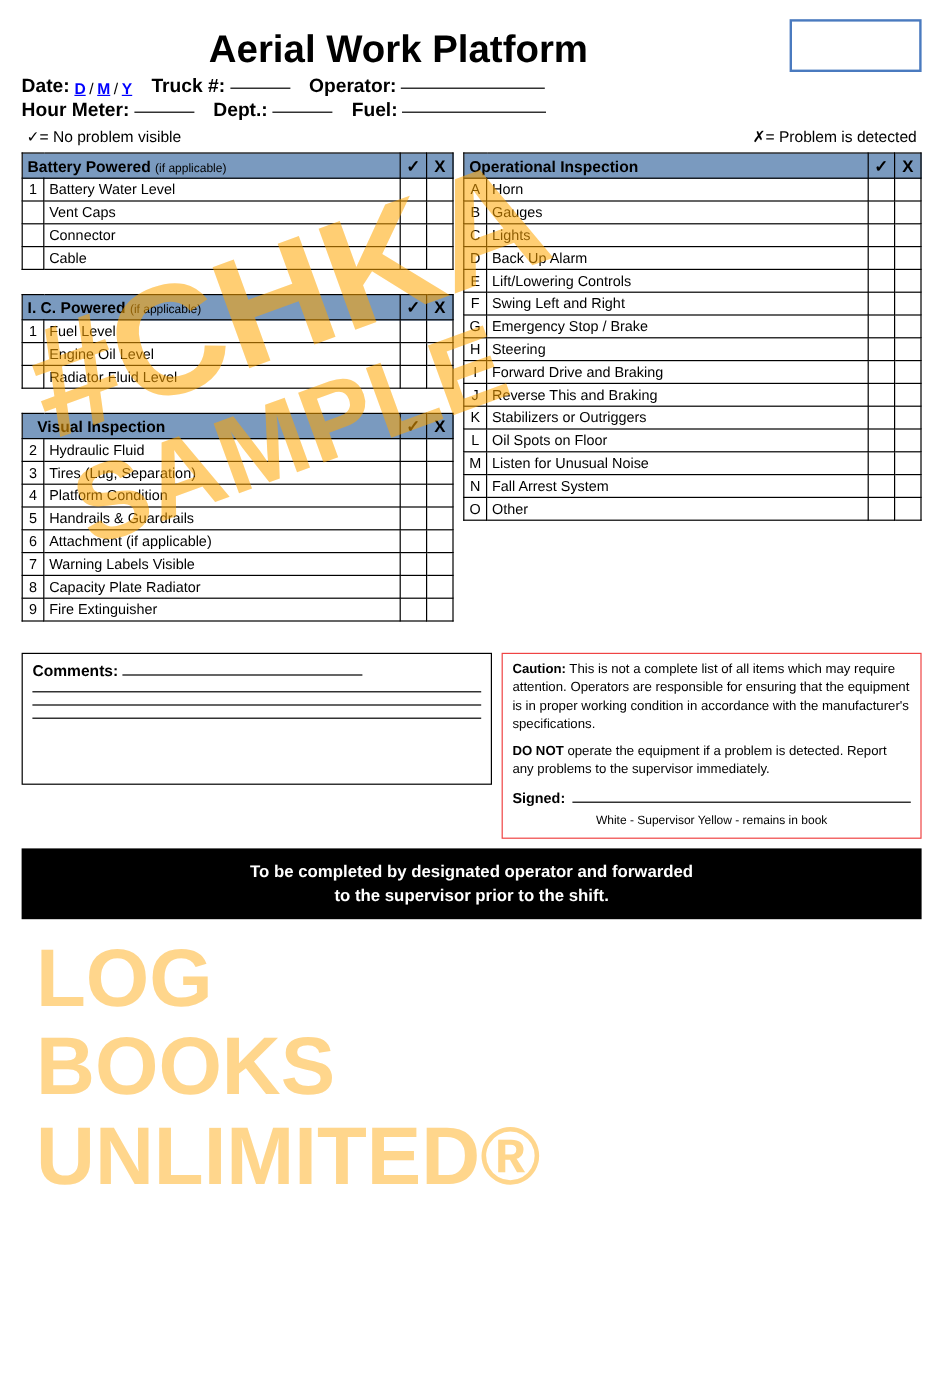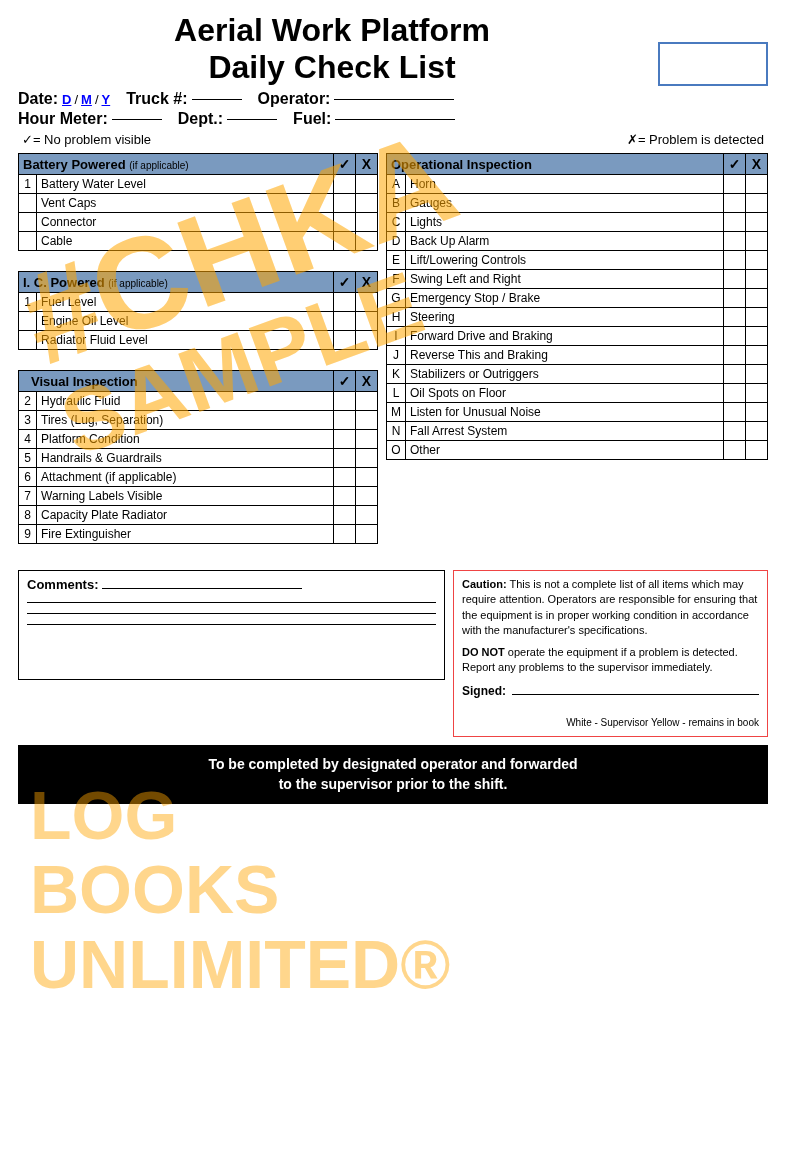--- a/index.html
+++ b/index.html
@@ -179,22 +179,22 @@
       margin-top: 8px;
       font-size: 12px;
     }
     .signed-label { font-weight: bold; }
     .signed-line {
       flex: 1;
       border-bottom: 1px solid #000;
     }
     .copy-line {
       font-size: 10px;
-      margin-top: 16px;
-      text-align: right;
+      margin-top: 4px;
+      text-align: center;
     }
     
     .footer-banner {
       background: #000;
       color: #fff;
       text-align: center;
       font-weight: bold;
       font-size: 14px;
       padding: 10px 8px;
       margin-top: 8px;
@@ -224,21 +224,21 @@
       pointer-events: none;
       line-height: 1.1;
       width: 380px;
     }
     .bottom-section {
       display: flex;
       gap: 8px;
       margin-top: 6px;
     }
     .bottom-col-left {
-      width: 427px;
+      width: 392px;
       flex-shrink: 0;
     }
     .bottom-col-right {
       flex: 1;
     }
   </style>
 </head>
 <body>
 
 <div class="page">
@@ -250,21 +250,20 @@
 
   <div class="watermark2">
     <div>LOG BOOKS</div>
     <div>UNLIMITED®</div>
   </div>
 
   <div class="header-top">
     <div class="title-box">
       <h1>
         <span>Aerial Work Platform</span><br>
-        <span>Daily Check List</span>
       </h1>
     </div>
     <div class="number-box"></div>
   </div>
 
   <div class="row1">
     <div class="field-item">
       <span class="label">Date:</span>
       <span class="date-field">
         <span class="date-letter">D</span>

